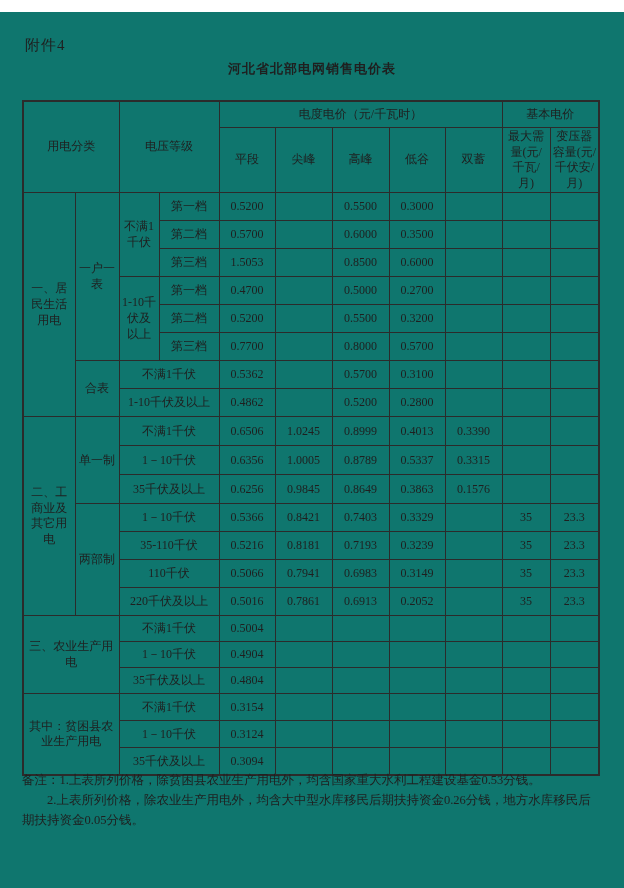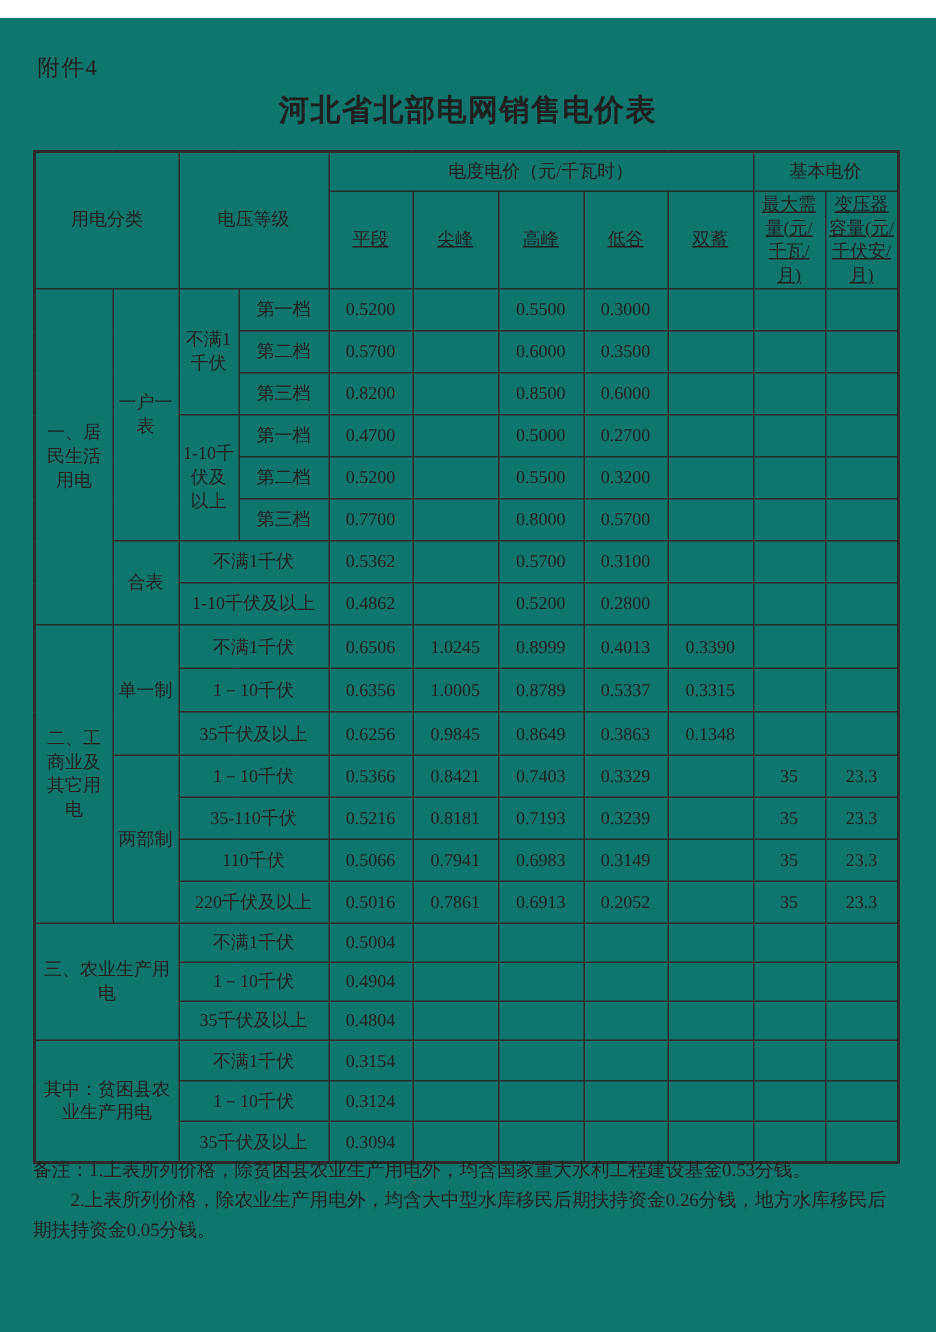--- a/index.html
+++ b/index.html
@@ -22,21 +22,21 @@
     left:25px; top:24px;
     font-size:15px;
     letter-spacing:1px;
   }
   .title{
     position:absolute;
     left:0; top:48px;
     width:624px;
     margin:0;
     text-align:center;
-    font-size:20px;
+    font-size:13px;
     font-weight:bold;
     letter-spacing:1px;
   }
   table.price{
     position:absolute;
     left:22px; top:88px;
     width:576px;
     border-collapse:collapse;
     table-layout:fixed;
     border:2px solid #2b2b2b;
@@ -45,21 +45,21 @@
     border:1px solid #2b2b2b;
     text-align:center;
     vertical-align:middle;
     font-size:12px;
     padding:1px 2px;
     line-height:1.3;
     word-break:break-all;
     overflow:hidden;
   }
   tr.hdr1 td{height:23px;}
-  tr.hdr2 td{height:58px;text-decoration:underline;}
+  tr.hdr2 td{height:58px;}
   td.small{font-size:11.5px;line-height:1.25;padding:1px 1px;}
   tr.res td{height:25px;}
   tr.single td{height:26px;}
   tr.two td{height:25px;}
   tr.agri td{height:23px;}
   tr.poor td{height:24px;}
   td.val{white-space:nowrap;font-size:12px;}
   td.cat{font-size:12px;}
   .notes{
     position:absolute;
@@ -145,21 +145,21 @@
       <td class="val">0.5700</td>
       <td class="val"></td>
       <td class="val">0.6000</td>
       <td class="val">0.3500</td>
       <td class="val"></td>
       <td class="val"></td>
       <td class="val"></td>
     </tr>
     <tr class="res">
       <td>第三档</td>
-      <td class="val">0.8200</td>
+      <td class="val">1.5053</td>
       <td class="val"></td>
       <td class="val">0.8500</td>
       <td class="val">0.6000</td>
       <td class="val"></td>
       <td class="val"></td>
       <td class="val"></td>
     </tr>
     <tr class="res">
       <td rowspan="3">1-10千伏及以上</td>
       <td>第一档</td>
@@ -234,21 +234,21 @@
       <td class="val">0.3315</td>
       <td class="val"></td>
       <td class="val"></td>
     </tr>
     <tr class="single">
       <td colspan="2">35千伏及以上</td>
       <td class="val">0.6256</td>
       <td class="val">0.9845</td>
       <td class="val">0.8649</td>
       <td class="val">0.3863</td>
-      <td class="val">0.1348</td>
+      <td class="val">0.1576</td>
       <td class="val"></td>
       <td class="val"></td>
     </tr>
     <tr class="two">
       <td class="cat" rowspan="4">两部制</td>
       <td colspan="2">1－10千伏</td>
       <td class="val">0.5366</td>
       <td class="val">0.8421</td>
       <td class="val">0.7403</td>
       <td class="val">0.3329</td>

